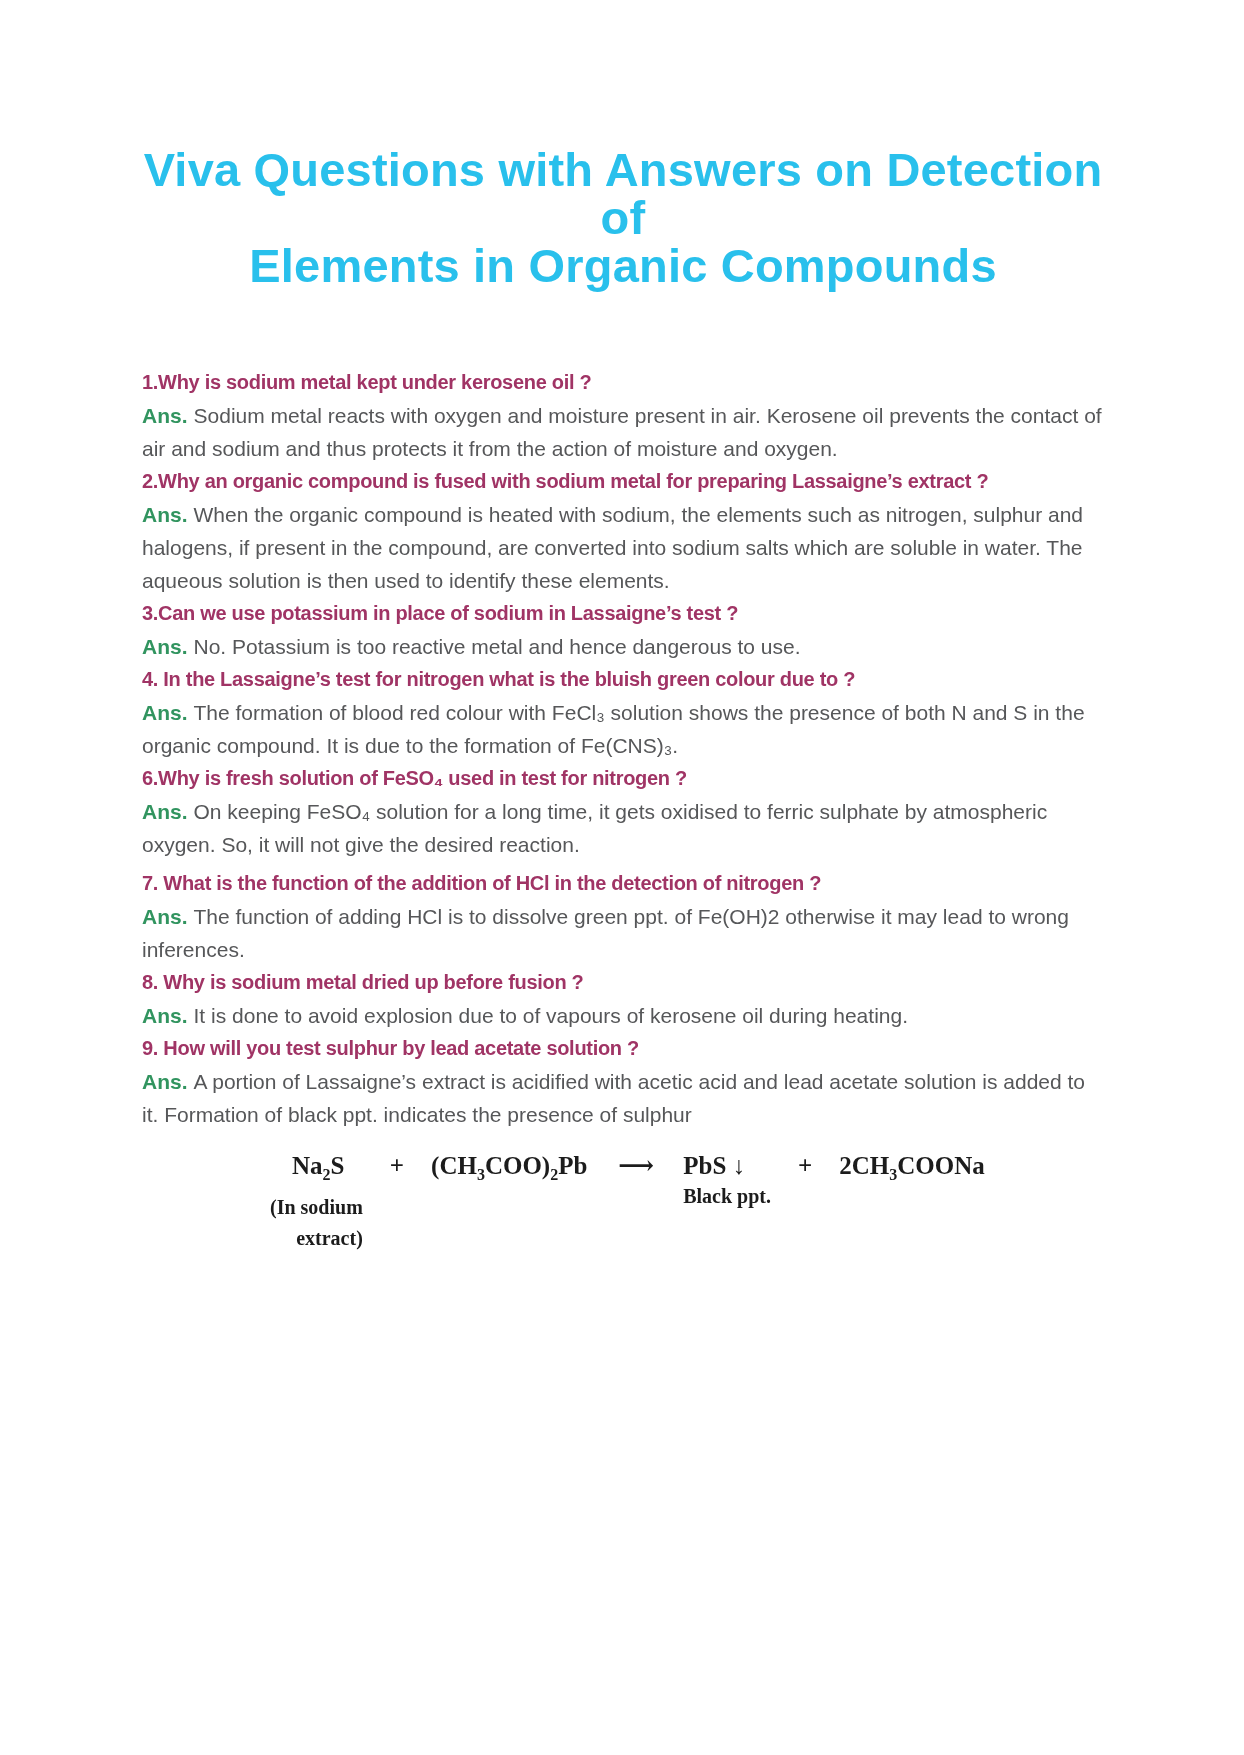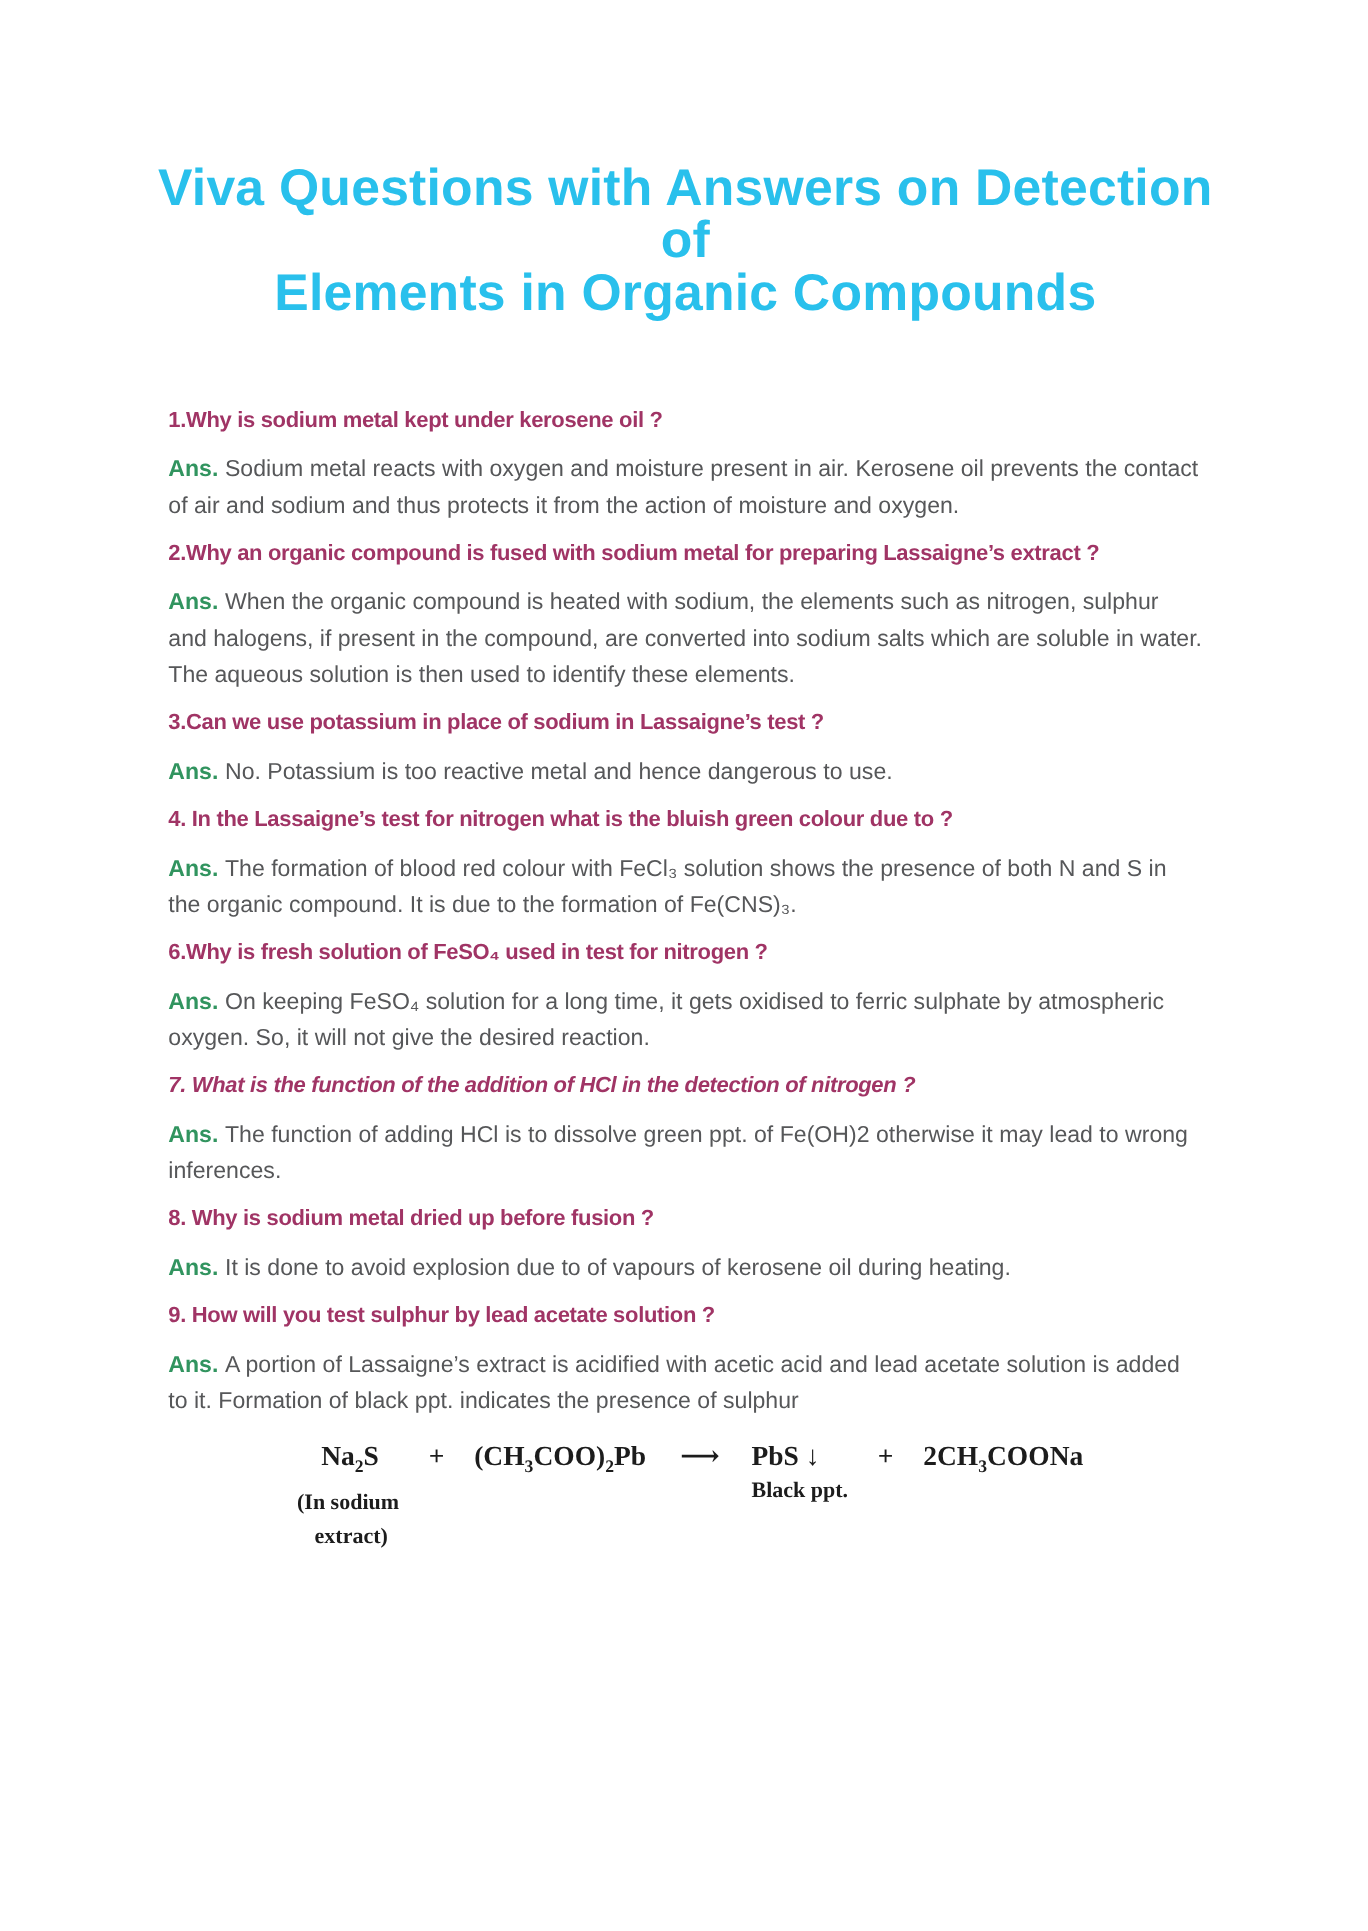--- a/index.html
+++ b/index.html
@@ -25,31 +25,30 @@
     line-height: 48px;
     letter-spacing: 0.2px;
     margin: 0 0 76px 0;
   }
   .qa-section {
     font-size: 21px;
     line-height: 33px;
     color: #565759;
   }
   .qa-section p {
-    margin: 11px;
+    margin: 0;
   }
   p.question {
     color: #a03465;
     font-weight: 700;
     font-size: 20px;
     letter-spacing: -0.3px;
   }
   p.question.gap-top {
     margin-top: 6px;
-    font-style: italic;
   }
   .ans-label {
     color: #31945f;
     font-weight: 700;
     margin-right: 6px;
   }
   .answer-text {
     color: #565759;
   }
   .equation {
@@ -69,21 +68,21 @@
   .eq-col {
     display: flex;
     flex-direction: column;
   }
   .eq-label {
     font-size: 20px;
     line-height: 31px;
     font-weight: 700;
   }
   .eq-label.shift-left { margin-left: -22px; margin-top: 2px; }
-  .eq-label.indent { margin-left: -6px; }
+  .eq-label.indent { margin-left: -6px; text-align: right; }
   .eq-arrow {
     letter-spacing: -2px;
     padding: 0 4px;
   }
 </style>
 </head>
 <body>
 
 <div class="page">
 

